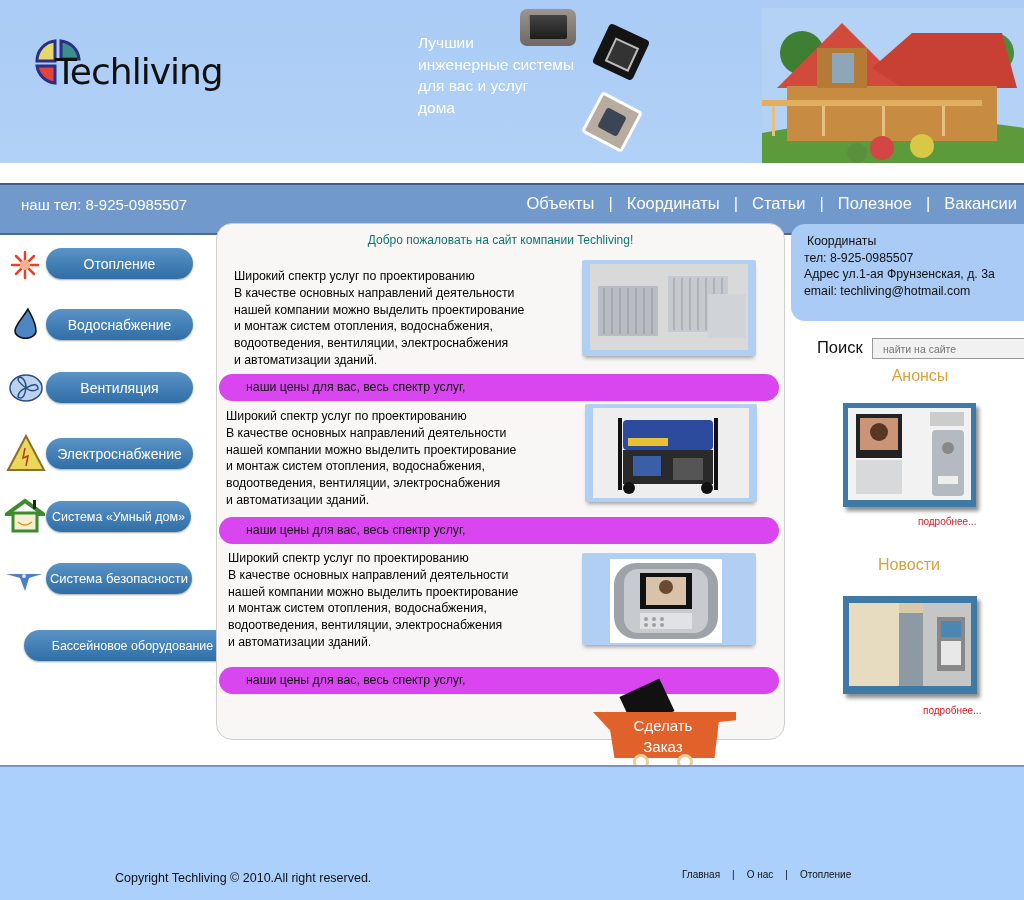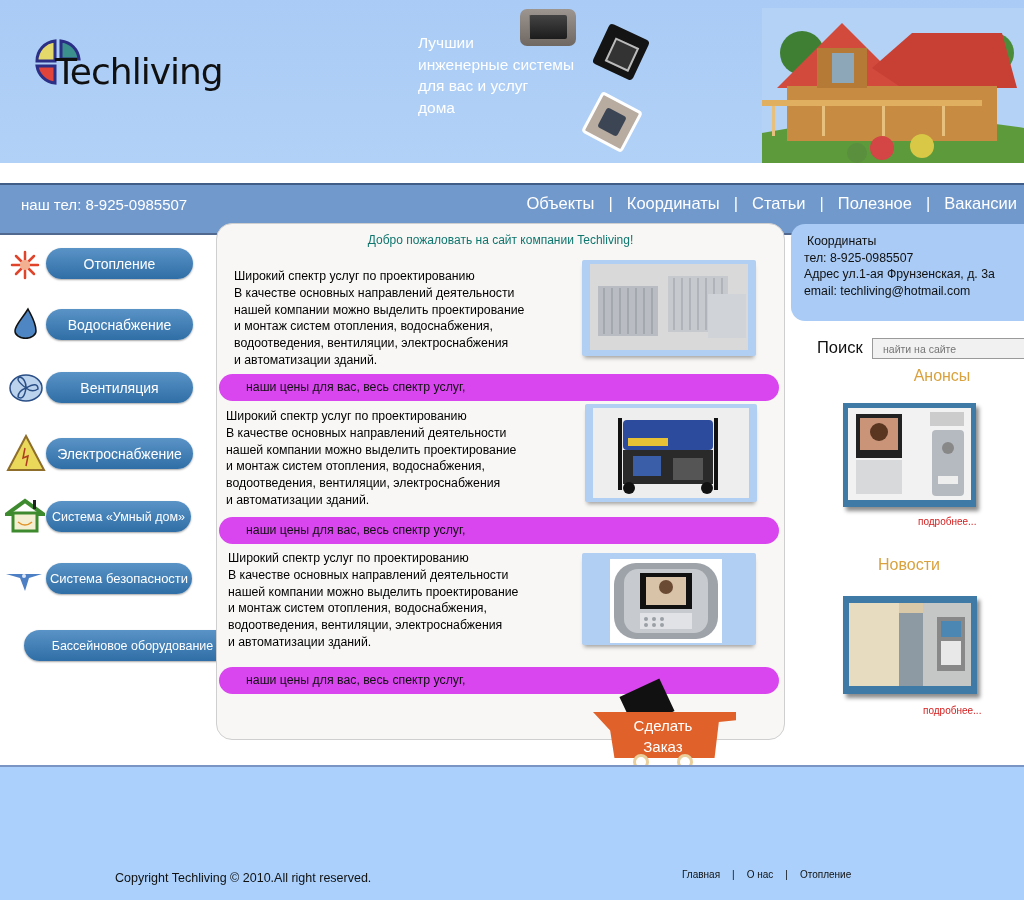--- a/index.html
+++ b/index.html
@@ -293,21 +293,21 @@
 <div class="contacts">
   <div class="c-title">Координаты</div>
   <div>тел: 8-925-0985507</div>
   <div>Адрес ул.1-ая Фрунзенская, д. 3а</div>
   <div>email: techliving@hotmail.com</div>
 </div>
 
 <span class="search-label">Поиск</span>
 <input class="search-input" type="text" placeholder="найти на сайте" style="">
 
-<div class="right-heading" style="left:872px;top:367px">Анонсы</div>
+<div class="right-heading" style="left:850px;top:367px">Анонсы</div>
 <div class="right-card" style="left:843px;top:403px;width:133px;height:104px">
   <svg style="position:absolute;left:5px;top:5px;width:123px;height:92px" viewBox="0 0 123 92">
     <rect width="123" height="92" fill="#f2f2f2"></rect>
     <rect x="8" y="6" width="46" height="44" fill="#222"></rect>
     <rect x="12" y="10" width="38" height="32" fill="#c99478"></rect>
     <circle cx="31" cy="24" r="9" fill="#5a3520"></circle>
     <rect x="8" y="52" width="46" height="34" fill="#d7d9db"></rect>
     <rect x="82" y="4" width="34" height="14" fill="#ccc"></rect>
     <rect x="84" y="22" width="32" height="66" rx="4" fill="#b4bac0"></rect>
     <circle cx="100" cy="40" r="6" fill="#888"></circle>

